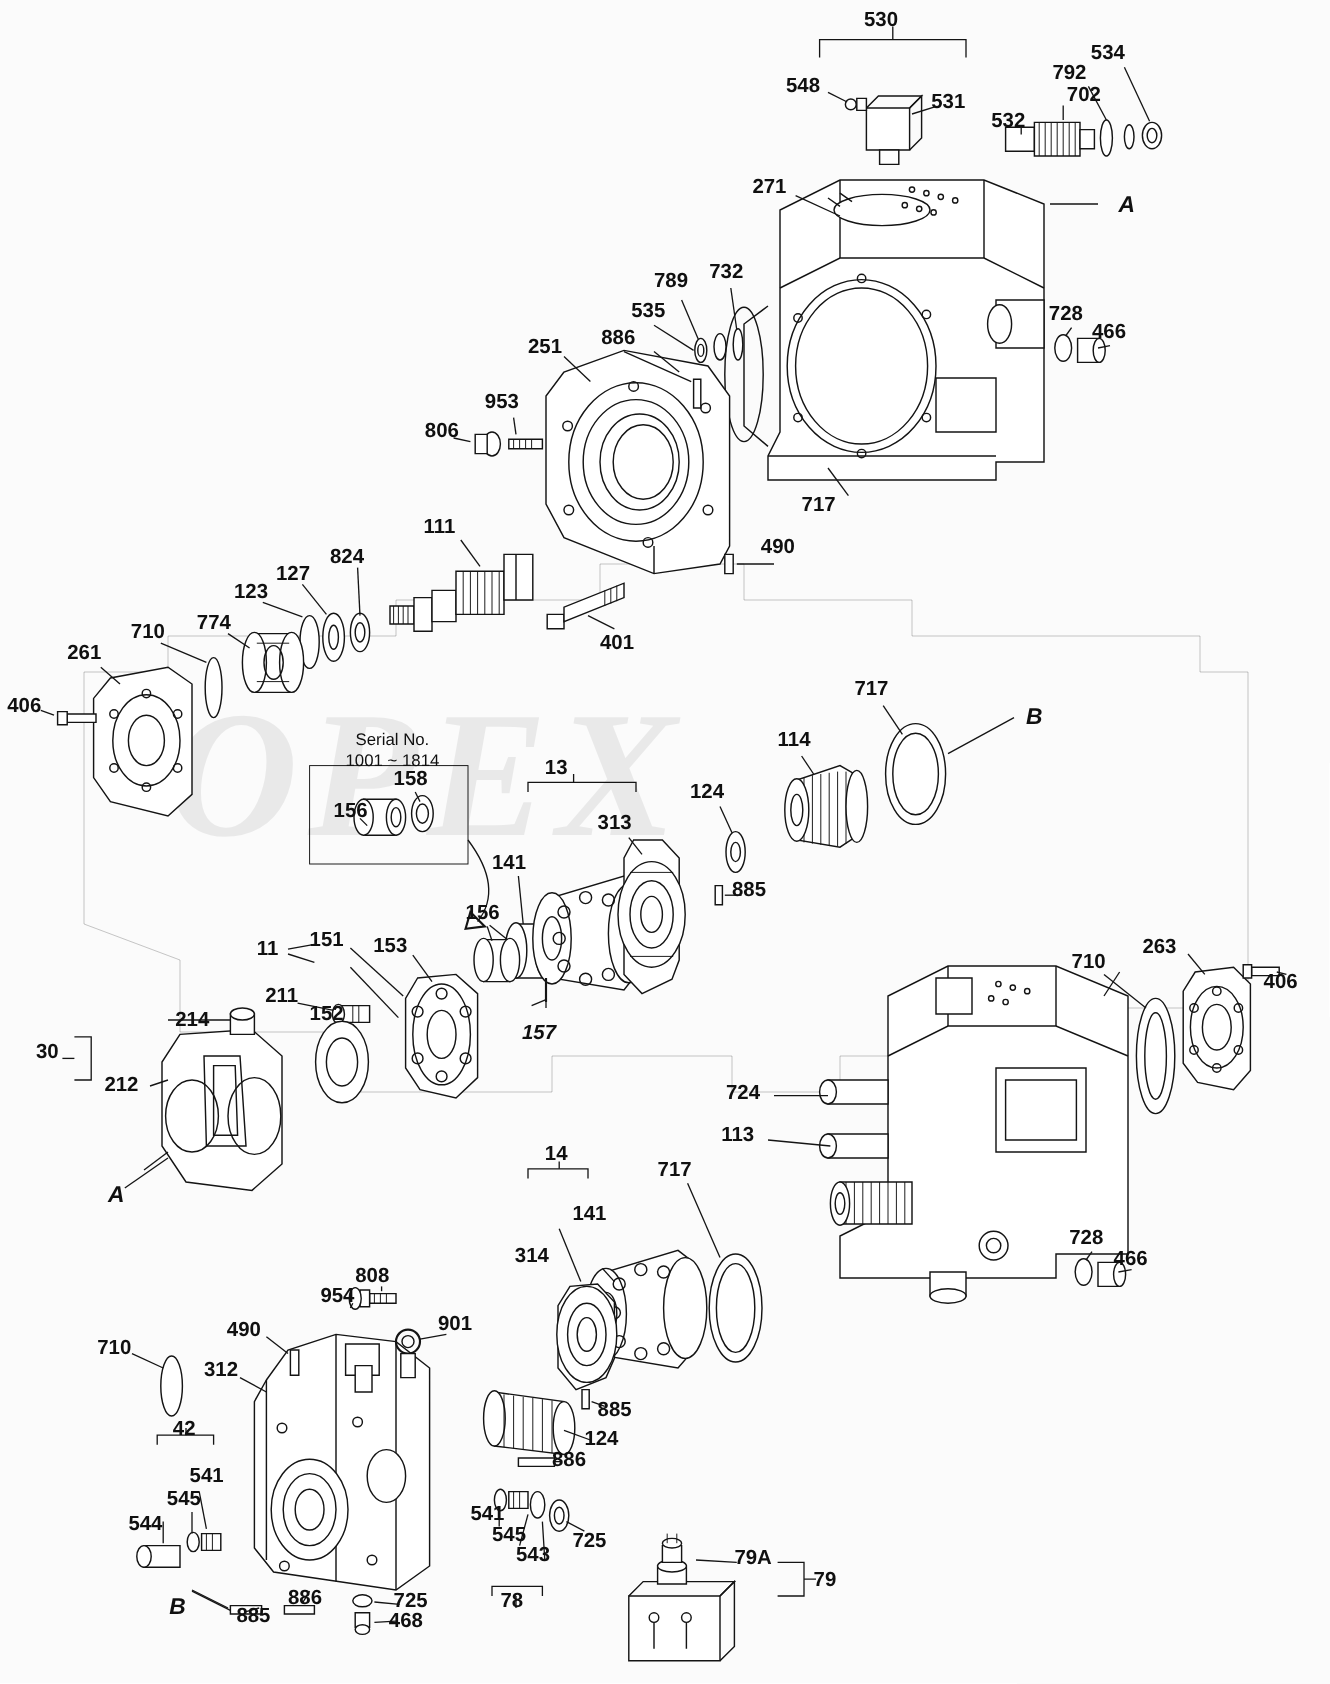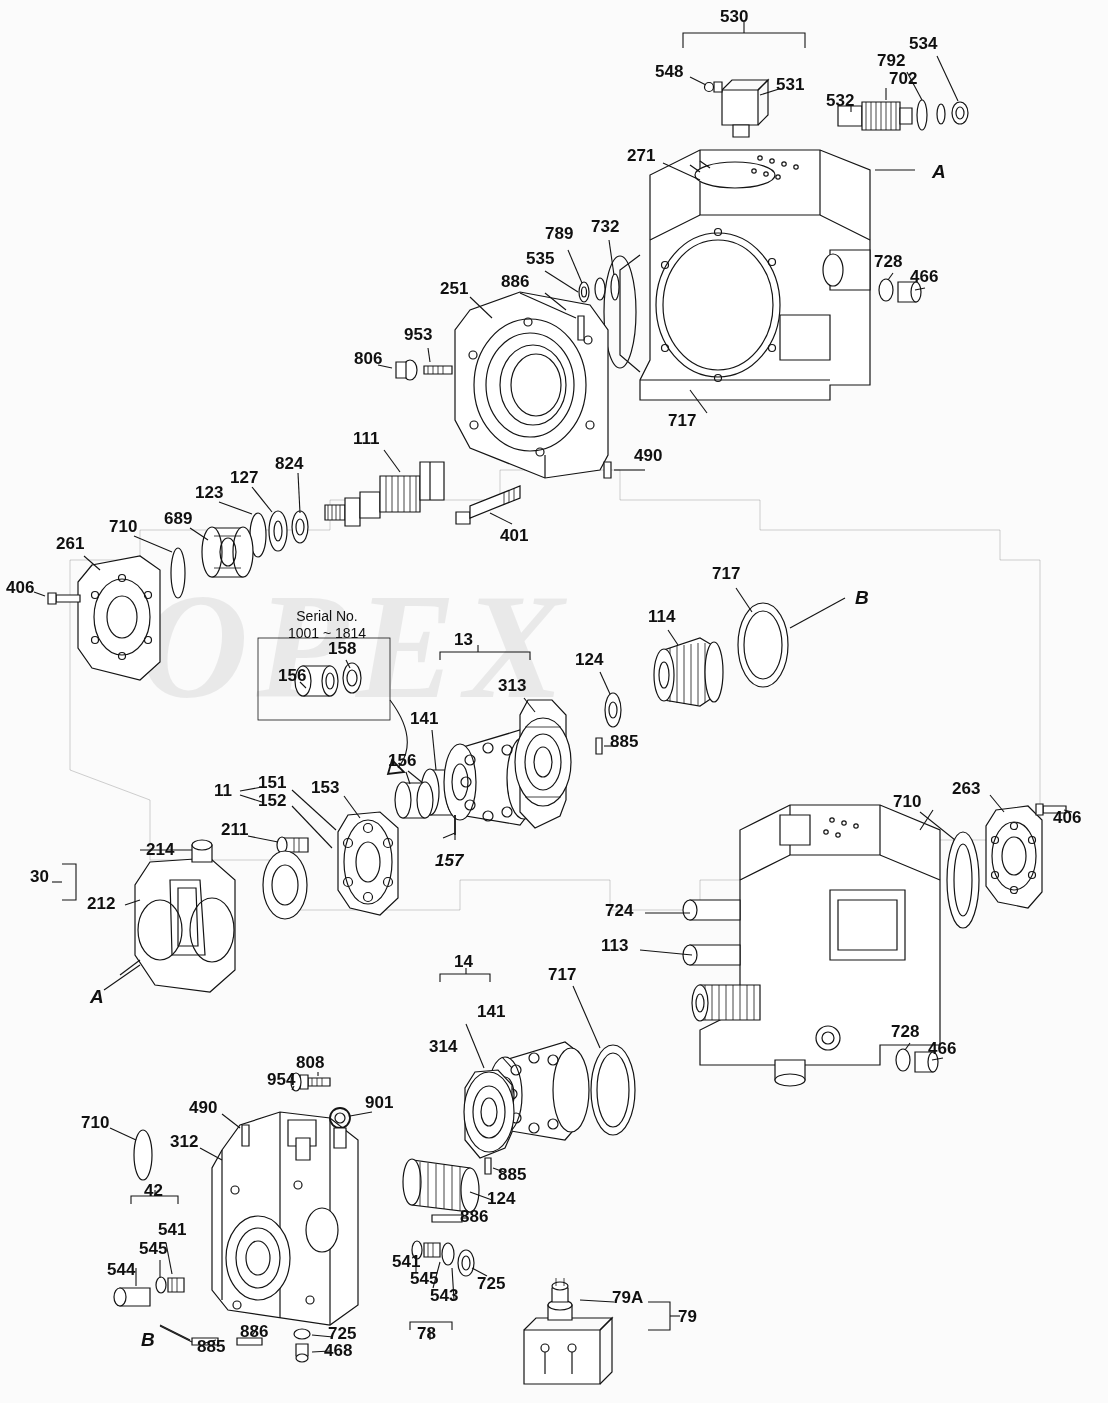--- a/index.html
+++ b/index.html
@@ -573,38 +573,38 @@
   <div class="callout" style="left:440px; top:280px;">251</div>
   <div class="callout" style="left:404px; top:326px;">953</div>
   <div class="callout" style="left:354px; top:350px;">806</div>
   <div class="callout" style="left:668px; top:412px;">717</div>
   <div class="callout" style="left:353px; top:430px;">111</div>
   <div class="callout" style="left:634px; top:447px;">490</div>
   <div class="callout" style="left:275px; top:455px;">824</div>
   <div class="callout" style="left:230px; top:469px;">127</div>
   <div class="callout" style="left:195px; top:484px;">123</div>
   <div class="callout" style="left:500px; top:527px;">401</div>
-  <div class="callout" style="left:164px; top:510px;">689</div>
+  <div class="callout" style="left:164px; top:510px;">774</div>
   <div class="callout" style="left:109px; top:518px;">710</div>
   <div class="callout" style="left:56px; top:535px;">261</div>
   <div class="callout" style="left:712px; top:565px;">717</div>
   <div class="callout" style="left:6px; top:579px;">406</div>
   <div class="callout" style="left:648px; top:608px;">114</div>
   <div class="callout" style="left:454px; top:631px;">13</div>
   <div class="callout" style="left:575px; top:651px;">124</div>
   <div class="callout" style="left:328px; top:640px;">158</div>
   <div class="callout" style="left:278px; top:667px;">156</div>
   <div class="callout" style="left:498px; top:677px;">313</div>
   <div class="callout" style="left:410px; top:710px;">141</div>
   <div class="callout" style="left:610px; top:733px;">885</div>
   <div class="callout" style="left:388px; top:752px;">156</div>
   <div class="callout" style="left:258px; top:774px;">151</div>
   <div class="callout" style="left:311px; top:779px;">153</div>
   <div class="callout" style="left:214px; top:782px;">11</div>
-  <div class="callout" style="left:258px; top:792px;">152</div>
+  <div class="callout" style="left:258px; top:836px;">152</div>
   <div class="callout" style="left:952px; top:780px;">263</div>
   <div class="callout" style="left:893px; top:793px;">710</div>
   <div class="callout" style="left:1053px; top:809px;">406</div>
   <div class="callout" style="left:221px; top:821px;">211</div>
   <div class="callout" style="left:435px; top:852px;font-style:italic;">157</div>
   <div class="callout" style="left:102px; top:841px;margin-left:44px;">214</div>
   <div class="callout" style="left:30px; top:868px;">30</div>
   <div class="callout" style="left:87px; top:895px;">212</div>
   <div class="callout" style="left:605px; top:902px;">724</div>
   <div class="callout" style="left:601px; top:937px;">113</div>

